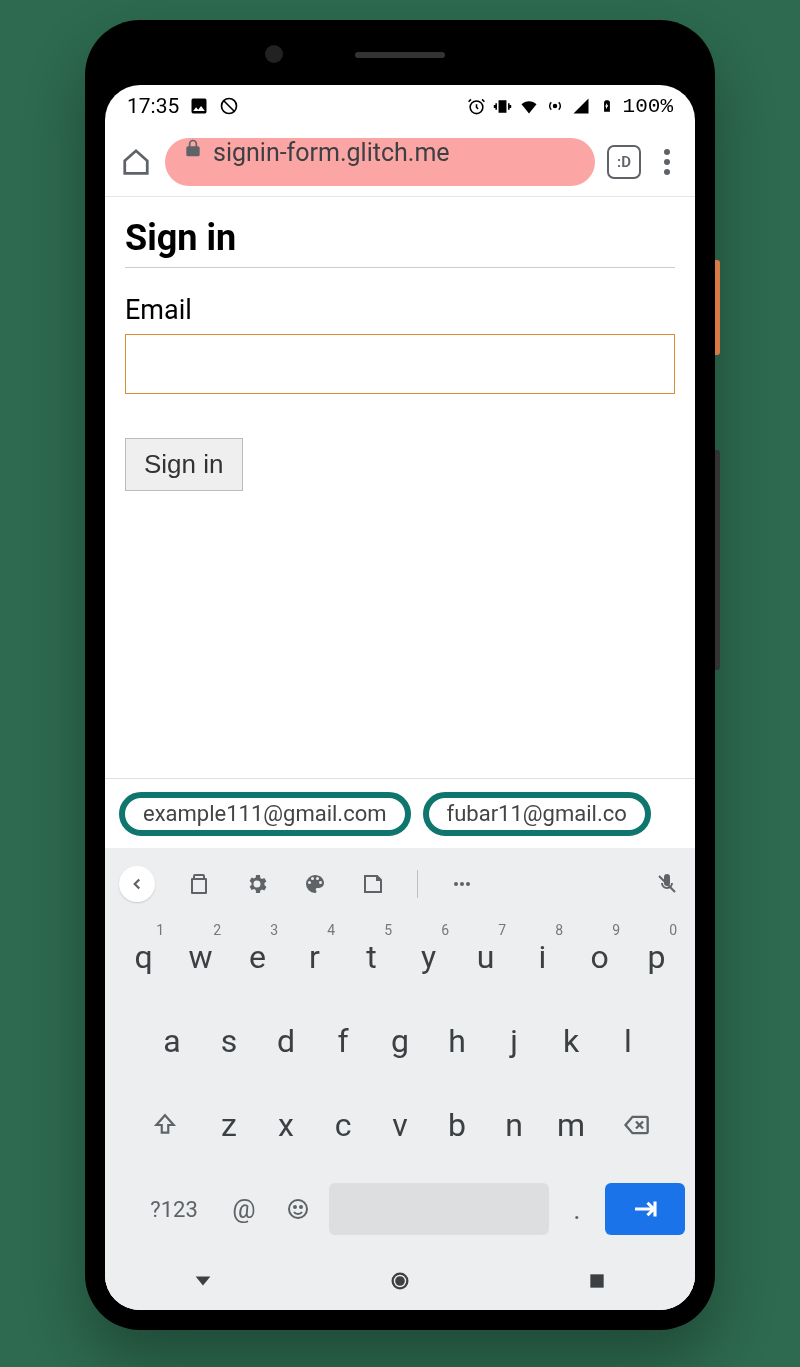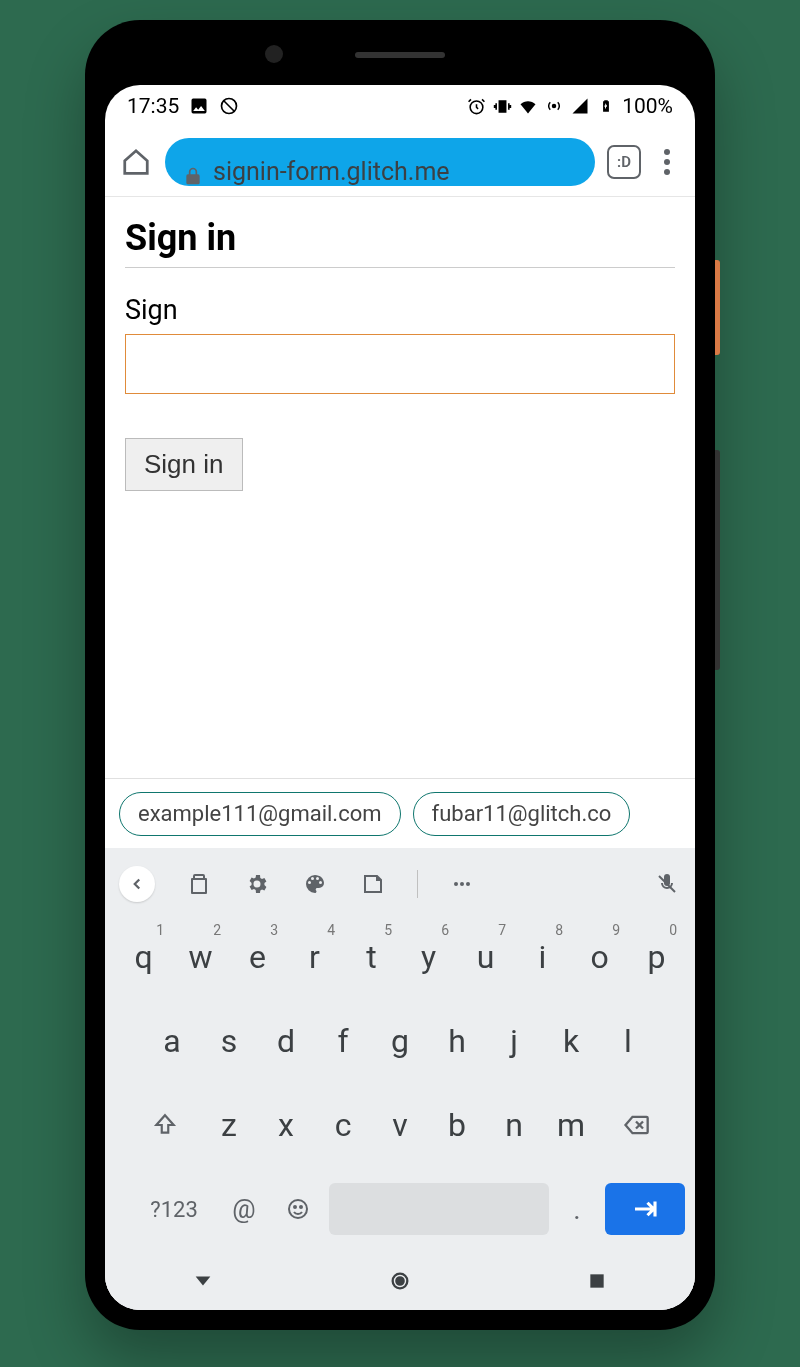--- a/index.html
+++ b/index.html
@@ -75,42 +75,42 @@
       height: 42px;
       display: flex;
       align-items: center;
       justify-content: space-between;
       padding: 0 22px;
       font-size: 21px;
       color: #000;
       gap: 44px;
     }
     .status-left { display: flex; align-items: center; gap: 10px; }
-    .status-right { display: flex; align-items: center; gap: 6px; }
+    .status-right { display: flex; align-items: center; gap: 6px; font-family: Liberation Mono, monospace; }
     .status-icon { width: 20px; height: 20px; display: inline-flex; align-items: center; justify-content: center; }
     
     .browser-bar {
       height: 70px;
       display: flex;
       align-items: center;
       padding: 0 14px;
       gap: 12px;
       border-bottom: 1px solid #e6e6e6;
     }
     .home-icon {
       width: 34px; height: 34px;
       display: flex; align-items: center; justify-content: center;
     }
     .url-pill {
       flex: 1;
       height: 48px;
-      background: #0ea5e9;
+      background: #fca5a5;
       border-radius: 24px;
       display: flex;
-      align-items: flex-end;
+      align-items: flex-start;
       padding: 0 18px;
       gap: 10px;
       font-size: 25px;
       color: #3c4043;
     }
     .tabs-icon {
       width: 34px; height: 34px;
       border: 2.5px solid #5f6368;
       border-radius: 7px;
       display: flex;
@@ -171,21 +171,21 @@
       height: 70px;
       display: flex;
       align-items: center;
       padding: 0 14px;
       gap: 12px;
       border-top: 1px solid #e0e0e0;
       background: #fff;
     }
     .suggestion-chip {
       height: 44px;
-      border: 1px solid #0f766e;
+      border: 6px solid #0f766e;
       border-radius: 22px;
       padding: 16px 18px;
       display: flex;
       align-items: center;
       font-size: 22px;
       color: #444;
       white-space: nowrap;
       overflow: hidden;
     }
     
@@ -370,29 +370,29 @@
       <div class="menu-dots">
         <span></span>
           <span></span>
           <span></span>
       </div>
     </div>
 
     <div class="page">
       <h1 class="page-title">Sign in</h1>
       <div class="form-group">
-        <label class="form-label">Sign</label>
+        <label class="form-label">Email</label>
         <input class="form-input focused" value="" style="">
       </div>
       <button class="submit-btn">Sign in</button>
     </div>
 
     <div class="suggestion-row">
       <div class="suggestion-chip">example111@gmail.com</div>
-      <div class="suggestion-chip">fubar11@glitch.co</div>
+      <div class="suggestion-chip">fubar11@gmail.co</div>
     </div>
 
     <div class="keyboard">
       <div class="kb-toolbar">
         <div class="kb-tool-back">
           <svg viewBox="0 0 24 24" width="18" height="18" fill="none" stroke="#5f6368" stroke-width="3">
               <path d="M15 6l-6 6 6 6"></path>
             </svg>
         </div>
         <div class="kb-tool-icon">

